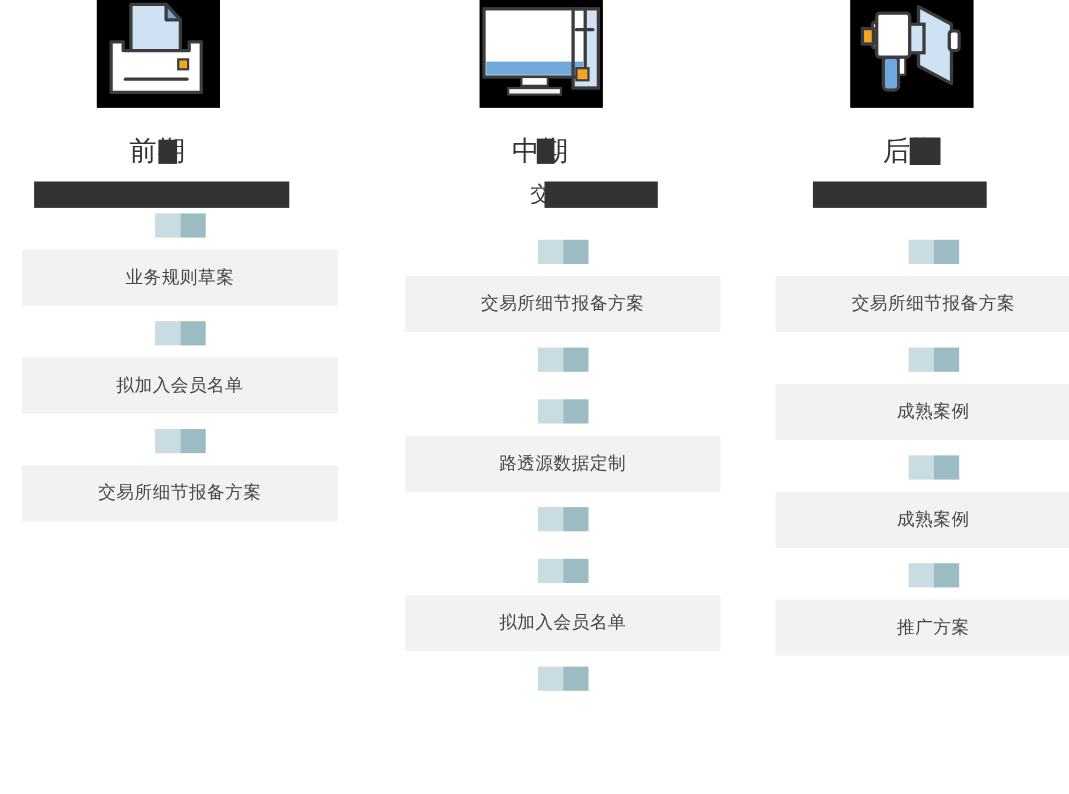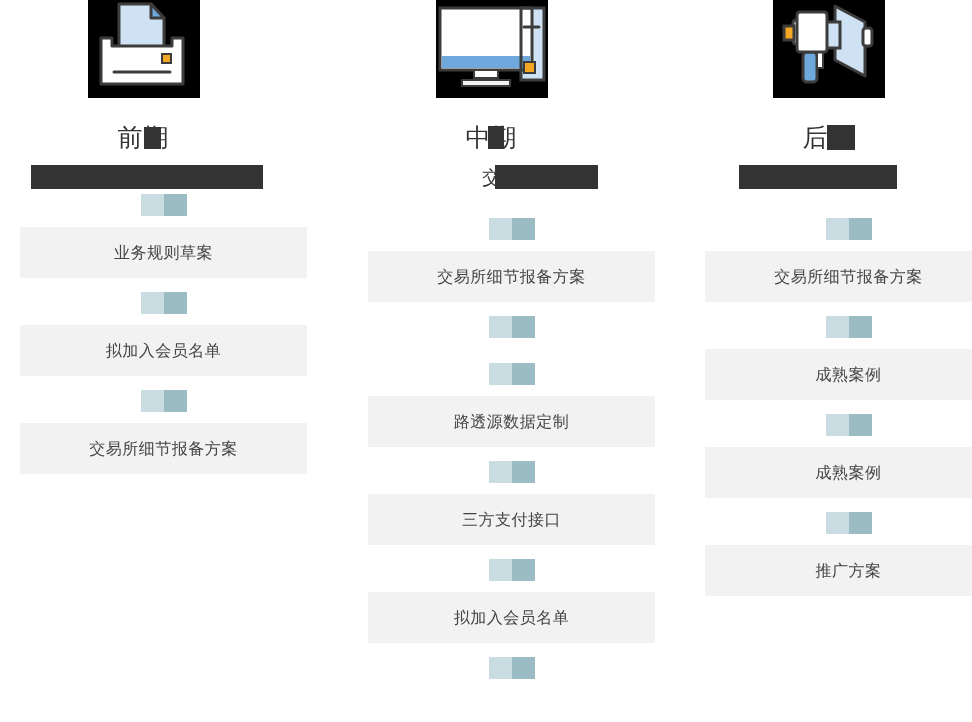--- a/index.html
+++ b/index.html
@@ -216,23 +216,20 @@
         <div class="half-b"></div>
       </div>
       <div class="card">
         <span class="card-label">路透源数据定制</span>
       </div>
 
       <div class="connector">
         <div class="half-a"></div>
         <div class="half-b"></div>
       </div>
-      <div class="card">
-        <span class="card-label">三方支付接口</span>
-      </div>
 
       <div class="connector">
         <div class="half-a"></div>
         <div class="half-b"></div>
       </div>
       <div class="card">
         <span class="card-label">拟加入会员名单</span>
       </div>
 
       <div class="connector">

